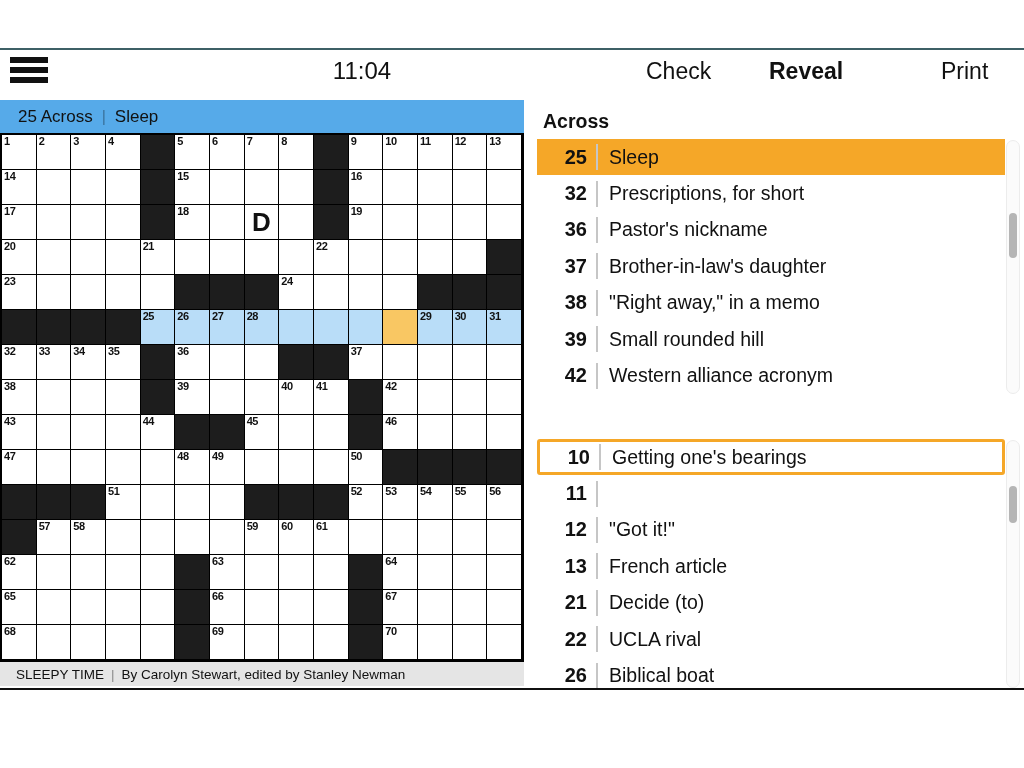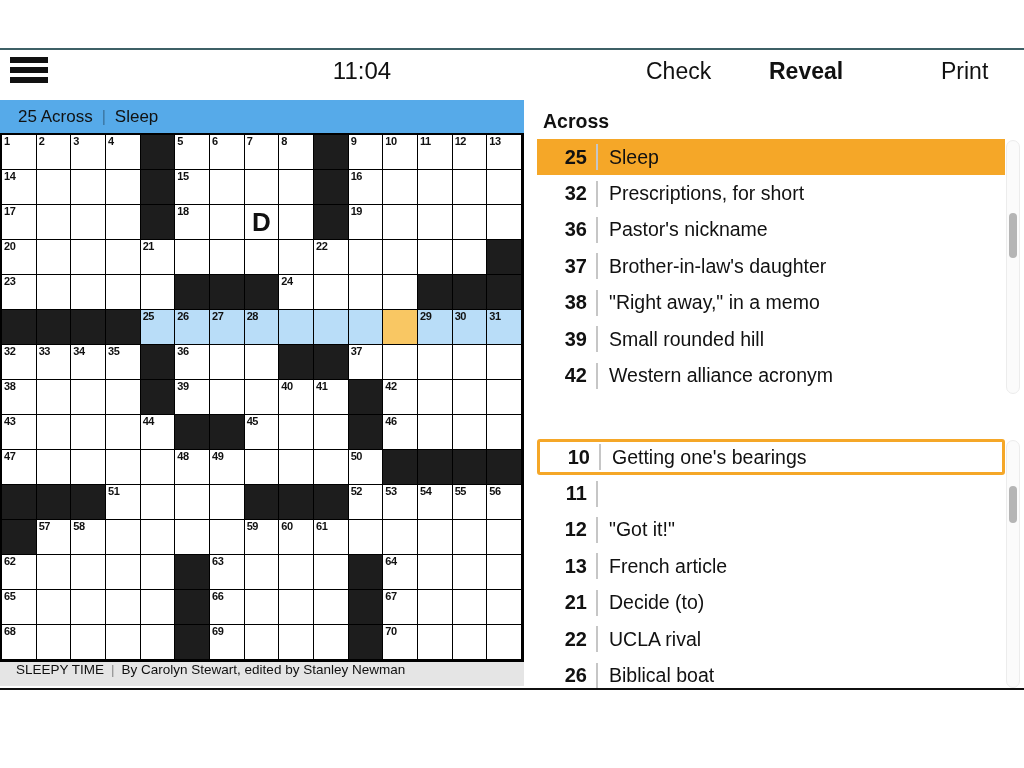--- a/index.html
+++ b/index.html
@@ -37,21 +37,21 @@
   .cell.black{background:#1d1d1d;}
   .cell.hl{background:#b9ddf8;}
   .cell.cursor{background:#f9c763;}
   .cell .num{position:absolute;top:0px;left:2px;font-size:11px;font-weight:bold;
     letter-spacing:-0.4px;line-height:13px;}
   .cell .letter{width:100%;height:100%;display:flex;align-items:center;justify-content:center;
     font-weight:bold;font-size:26px;}
 
   
   .gridfooter{position:absolute;left:0;top:662px;width:524px;height:24px;background:#e5e5e5;
-    display:flex;align-items:flex-start;padding-left:16px;box-sizing:border-box;font-size:13.5px;}
+    display:flex;align-items:center;padding-left:16px;box-sizing:border-box;font-size:13.5px;}
   .gridfooter .fdiv{margin:0 7px;color:#8a8a8a;}
   .bottomline{position:absolute;left:0;top:688px;width:1024px;height:2px;background:#101010;}
 
   
   .listheader{position:absolute;left:543px;font-size:19.5px;font-weight:bold;}
   .hdr-across{top:110px;}
   .hdr-down{top:407px;margin-top:32px;}
   .cluelist{position:absolute;left:537px;width:468px;overflow:hidden;}
   .list-across{top:139px;height:255px;}
   .list-down{top:439px;height:249px;}

